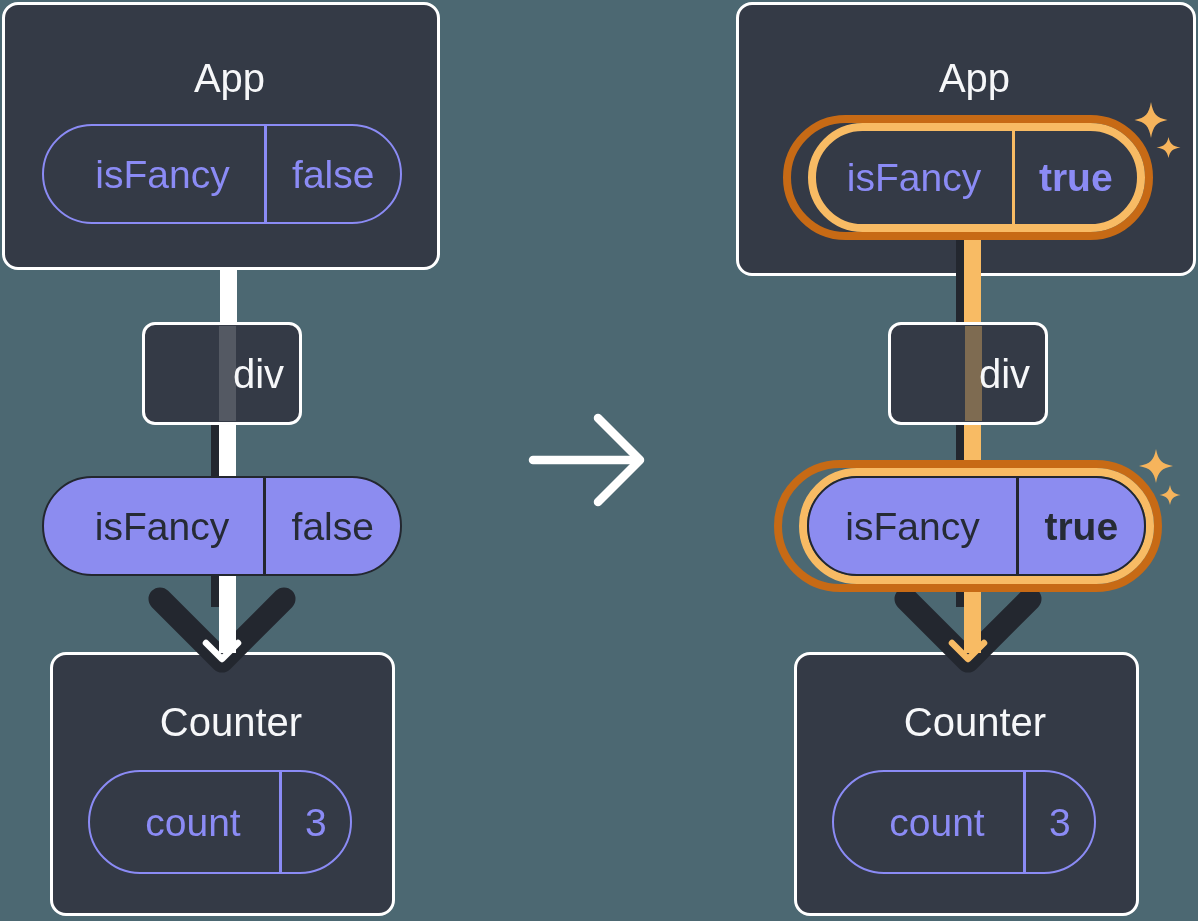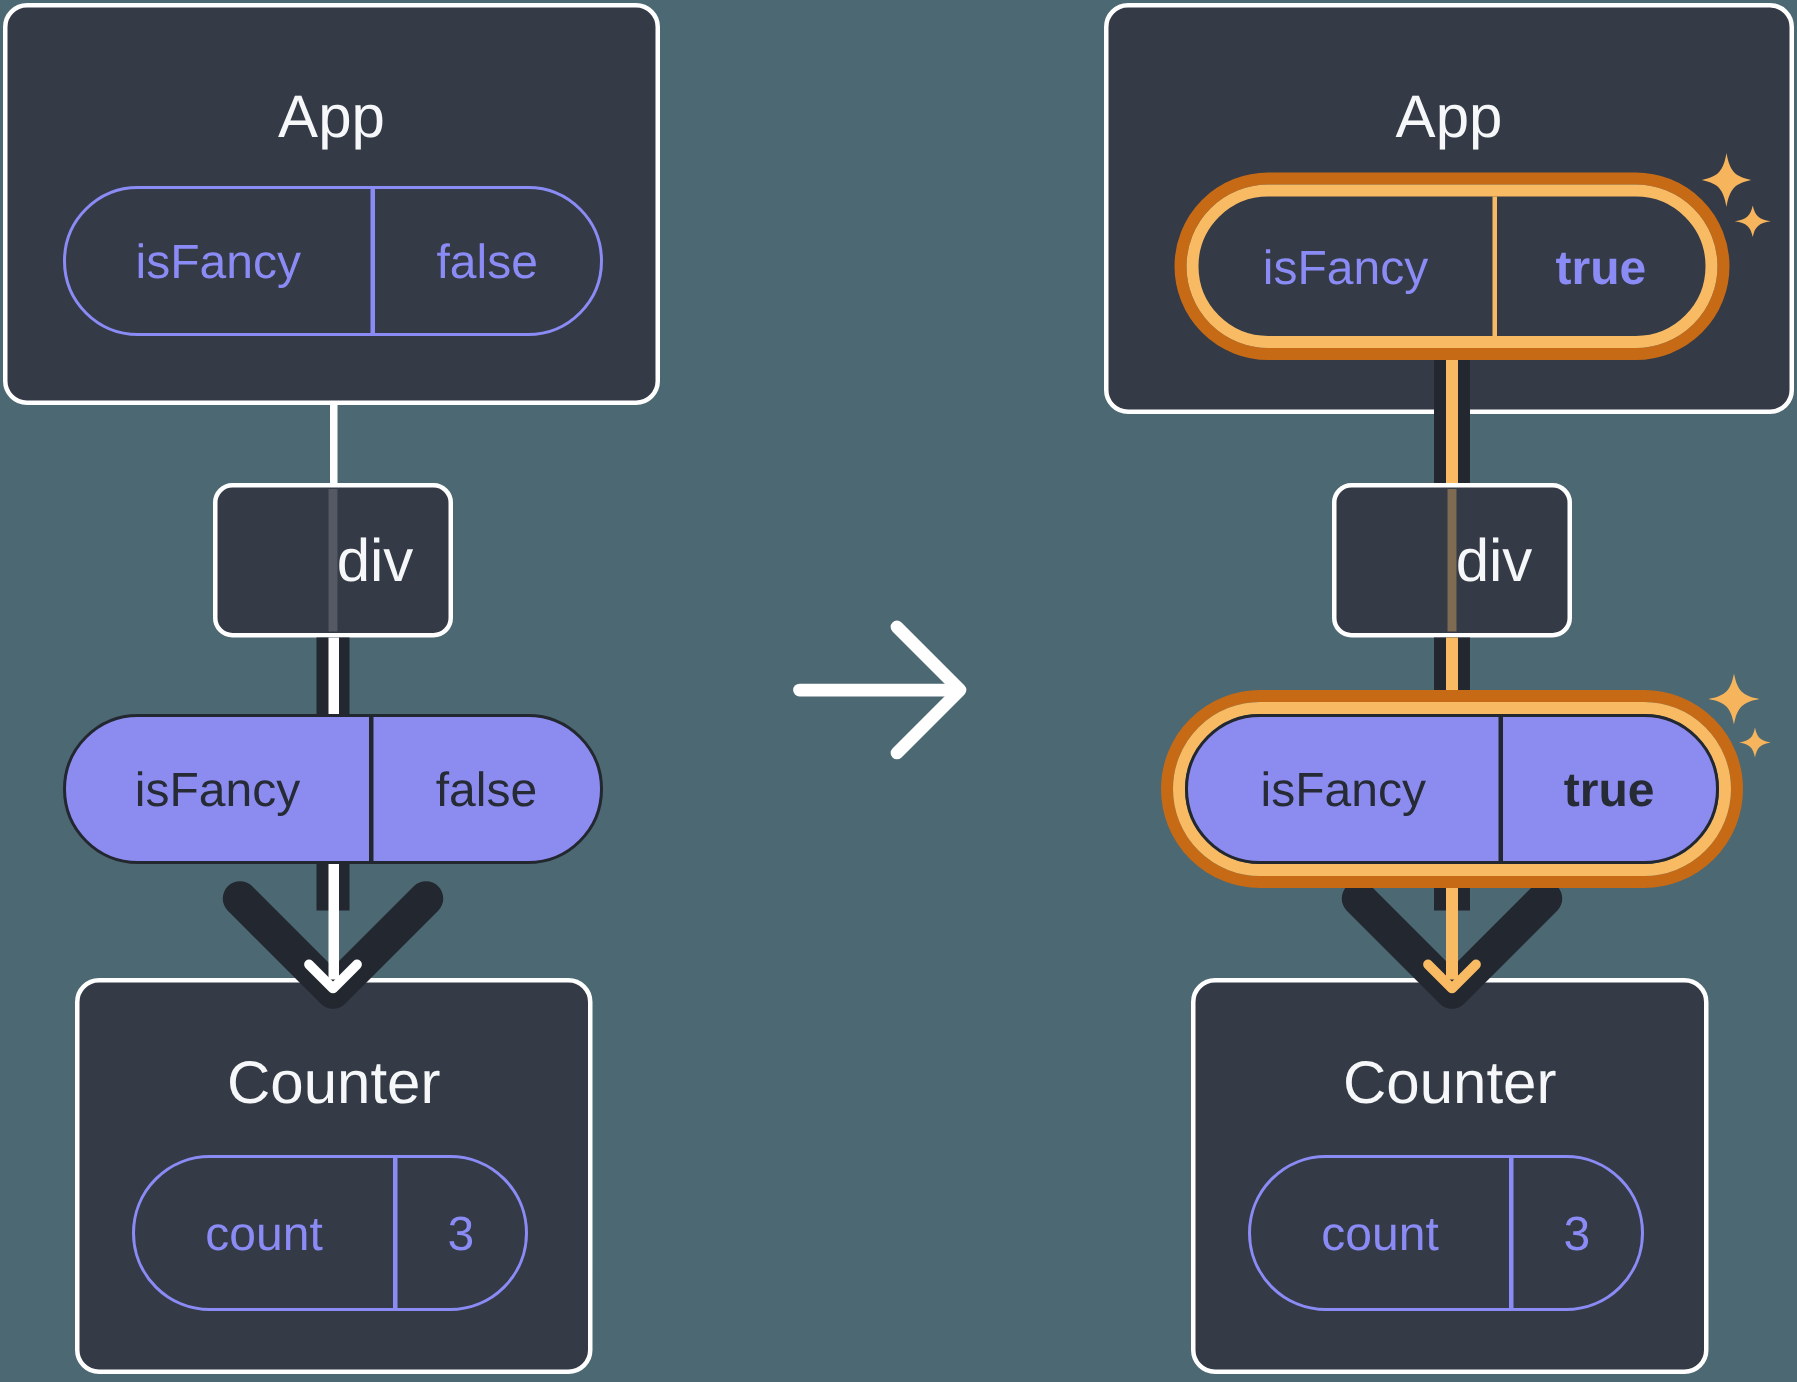--- a/index.html
+++ b/index.html
@@ -1,28 +1,28 @@
 <!DOCTYPE html>
 <html><head>
 <meta charset="utf-8">
 <style>
   html,body{margin:0;padding:0;}
   body{
     width:1198px;height:921px;position:relative;overflow:hidden;
     background:#4C6872;
     font-family:"Liberation Sans",sans-serif;
   }
-  .abs{position:absolute;box-sizing:border-box;}
+  .abs{position:absolute;box-sizing:border-box;padding-left:17px;}
   .card{background:#343A46;border:3.5px solid #FFFFFF;border-radius:16px;}
   .title{color:#F6F7F9;font-size:40px;font-weight:500;text-align:center;line-height:44px;}
   .flexcenter{display:flex;align-items:center;justify-content:center;margin-left:28px;}
   .pill{display:flex;align-items:stretch;border-radius:999px;}
   .pill-outline{border:2.5px solid #8B8BF5;color:#8B8BF5;}
   .pill-filled{background:#8C8CF0;border:2.5px solid #23272F;color:#262B35;}
-  .cell{display:flex;align-items:center;justify-content:center;font-size:32px;line-height:1;}
+  .cell{display:flex;align-items:center;justify-content:center;font-size:39px;line-height:1;}
   .bold{font-weight:700;}
   .vdiv{width:2.5px;align-self:stretch;}
   .vdiv-purple{background:#8B8BF5;}
   .vdiv-dark{background:#23272F;}
   .vdiv-orange{background:#F8BB64;}
   .ring-outer{border:8px solid #C76A15;border-radius:999px;}
   .ring-inner{width:100%;height:100%;box-sizing:border-box;border:8px solid #F8BB64;border-radius:999px;display:flex;align-items:stretch;}
   .conn-dark{background:#23272F;}
   .conn-white{background:#FFFFFF;}
   .conn-orange{background:#F8BB64;}

